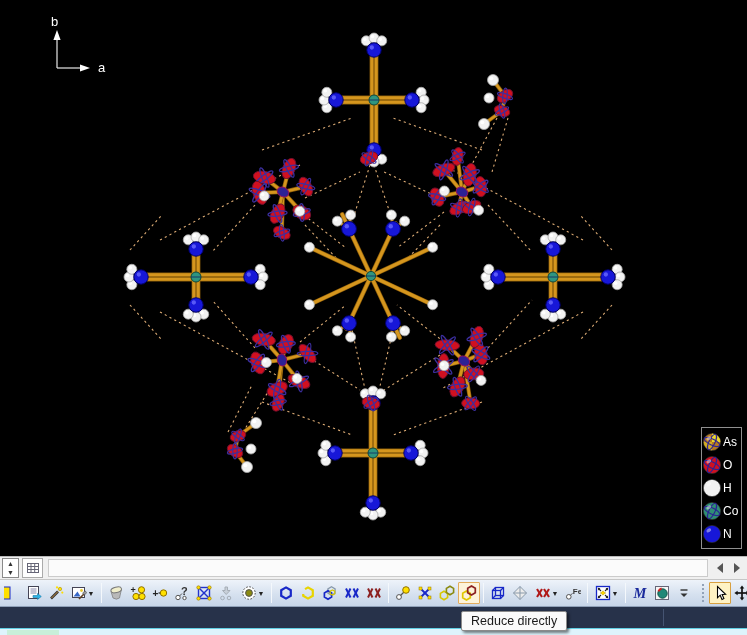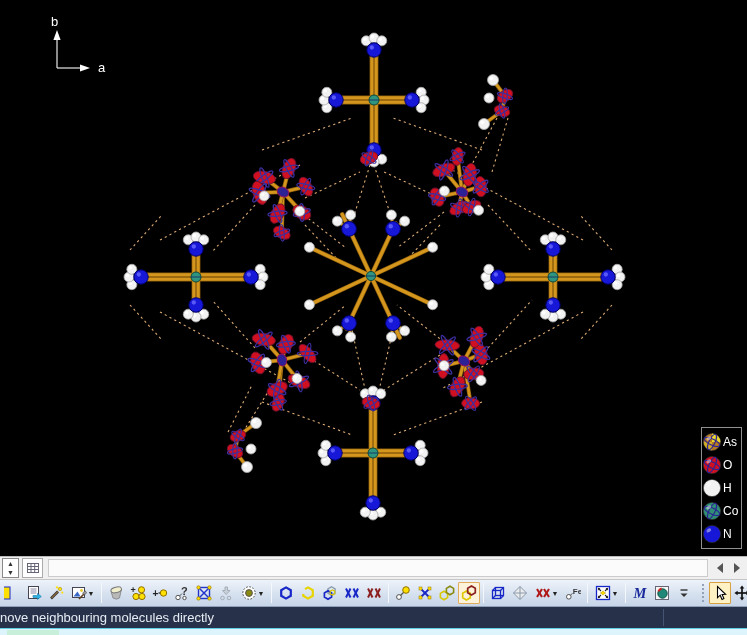--- a/index.html
+++ b/index.html
@@ -1050,22 +1050,24 @@
             <polygon points="8,0.4 5.7,3.6 10.3,3.6" fill="#111"></polygon>
             <polygon points="8,15.6 5.7,12.4 10.3,12.4" fill="#111"></polygon>
             <polygon points="0.4,8 3.6,5.7 3.6,10.3" fill="#111"></polygon>
             <polygon points="15.6,8 12.4,5.7 12.4,10.3" fill="#111"></polygon>
           </svg>
         </span>
       </div>
     </div>
 
   <div class="statusbar">
-    <span>nove neighbouring molecules directly</span>
     <div class="status-div"></div>
   </div>
 
   <div class="taskstrip">
     <div class="seg"></div>
   </div>
 
+  <div class="tooltip">
+    <span>Reduce directly</span>
+  </div>
 
 </div>
 
 </body></html>

